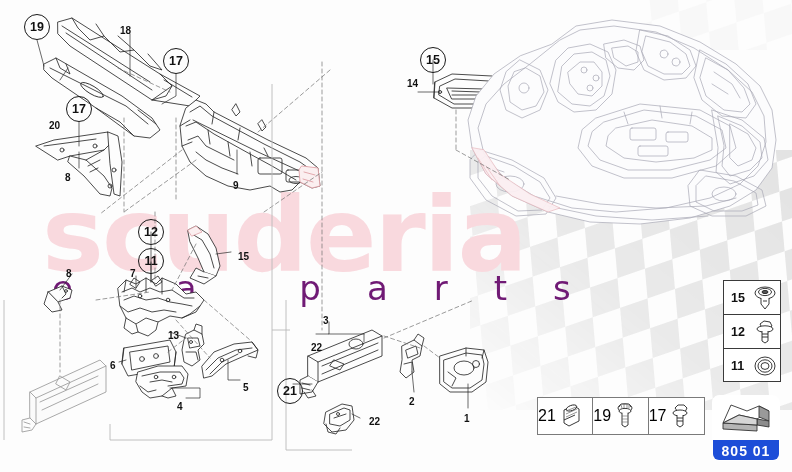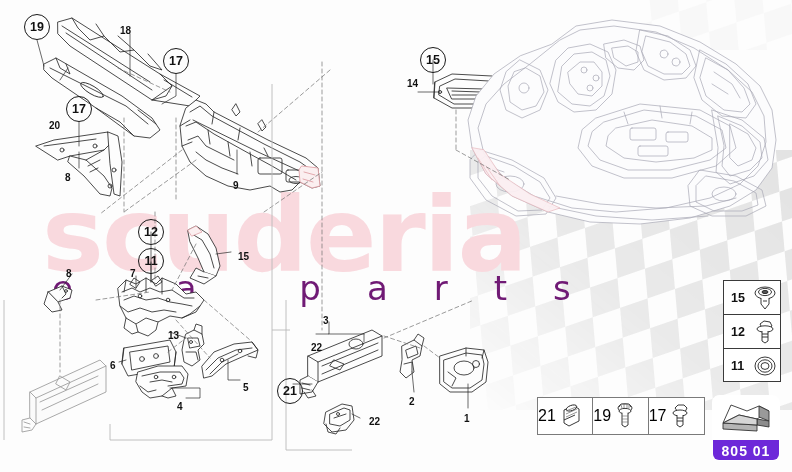--- a/index.html
+++ b/index.html
@@ -65,21 +65,21 @@
   }
   .legend-row .lr-cell:last-child{border-right:none;}
 
   
   .badge{
     position:absolute;border-radius:7px;overflow:hidden;background:#fff;
     border:1px solid #ffffff;box-sizing:border-box;
   }
   .badge-top{height:44px;background:#fff;display:flex;align-items:center;justify-content:center;}
   .badge-bot{
-    height:22px;background:#6d28d9;color:#fff;display:flex;align-items:center;justify-content:center;
+    height:22px;background:#1d4ed8;color:#fff;display:flex;align-items:center;justify-content:center;
     font-size:14px;font-weight:bold;letter-spacing:1px;font-family:"Liberation Sans", sans-serif;
   }
   svg{display:block;overflow:visible;}
 </style>
 </head>
 <body>
 
 <div id="stage">
 
   <div class="wm-layer">

